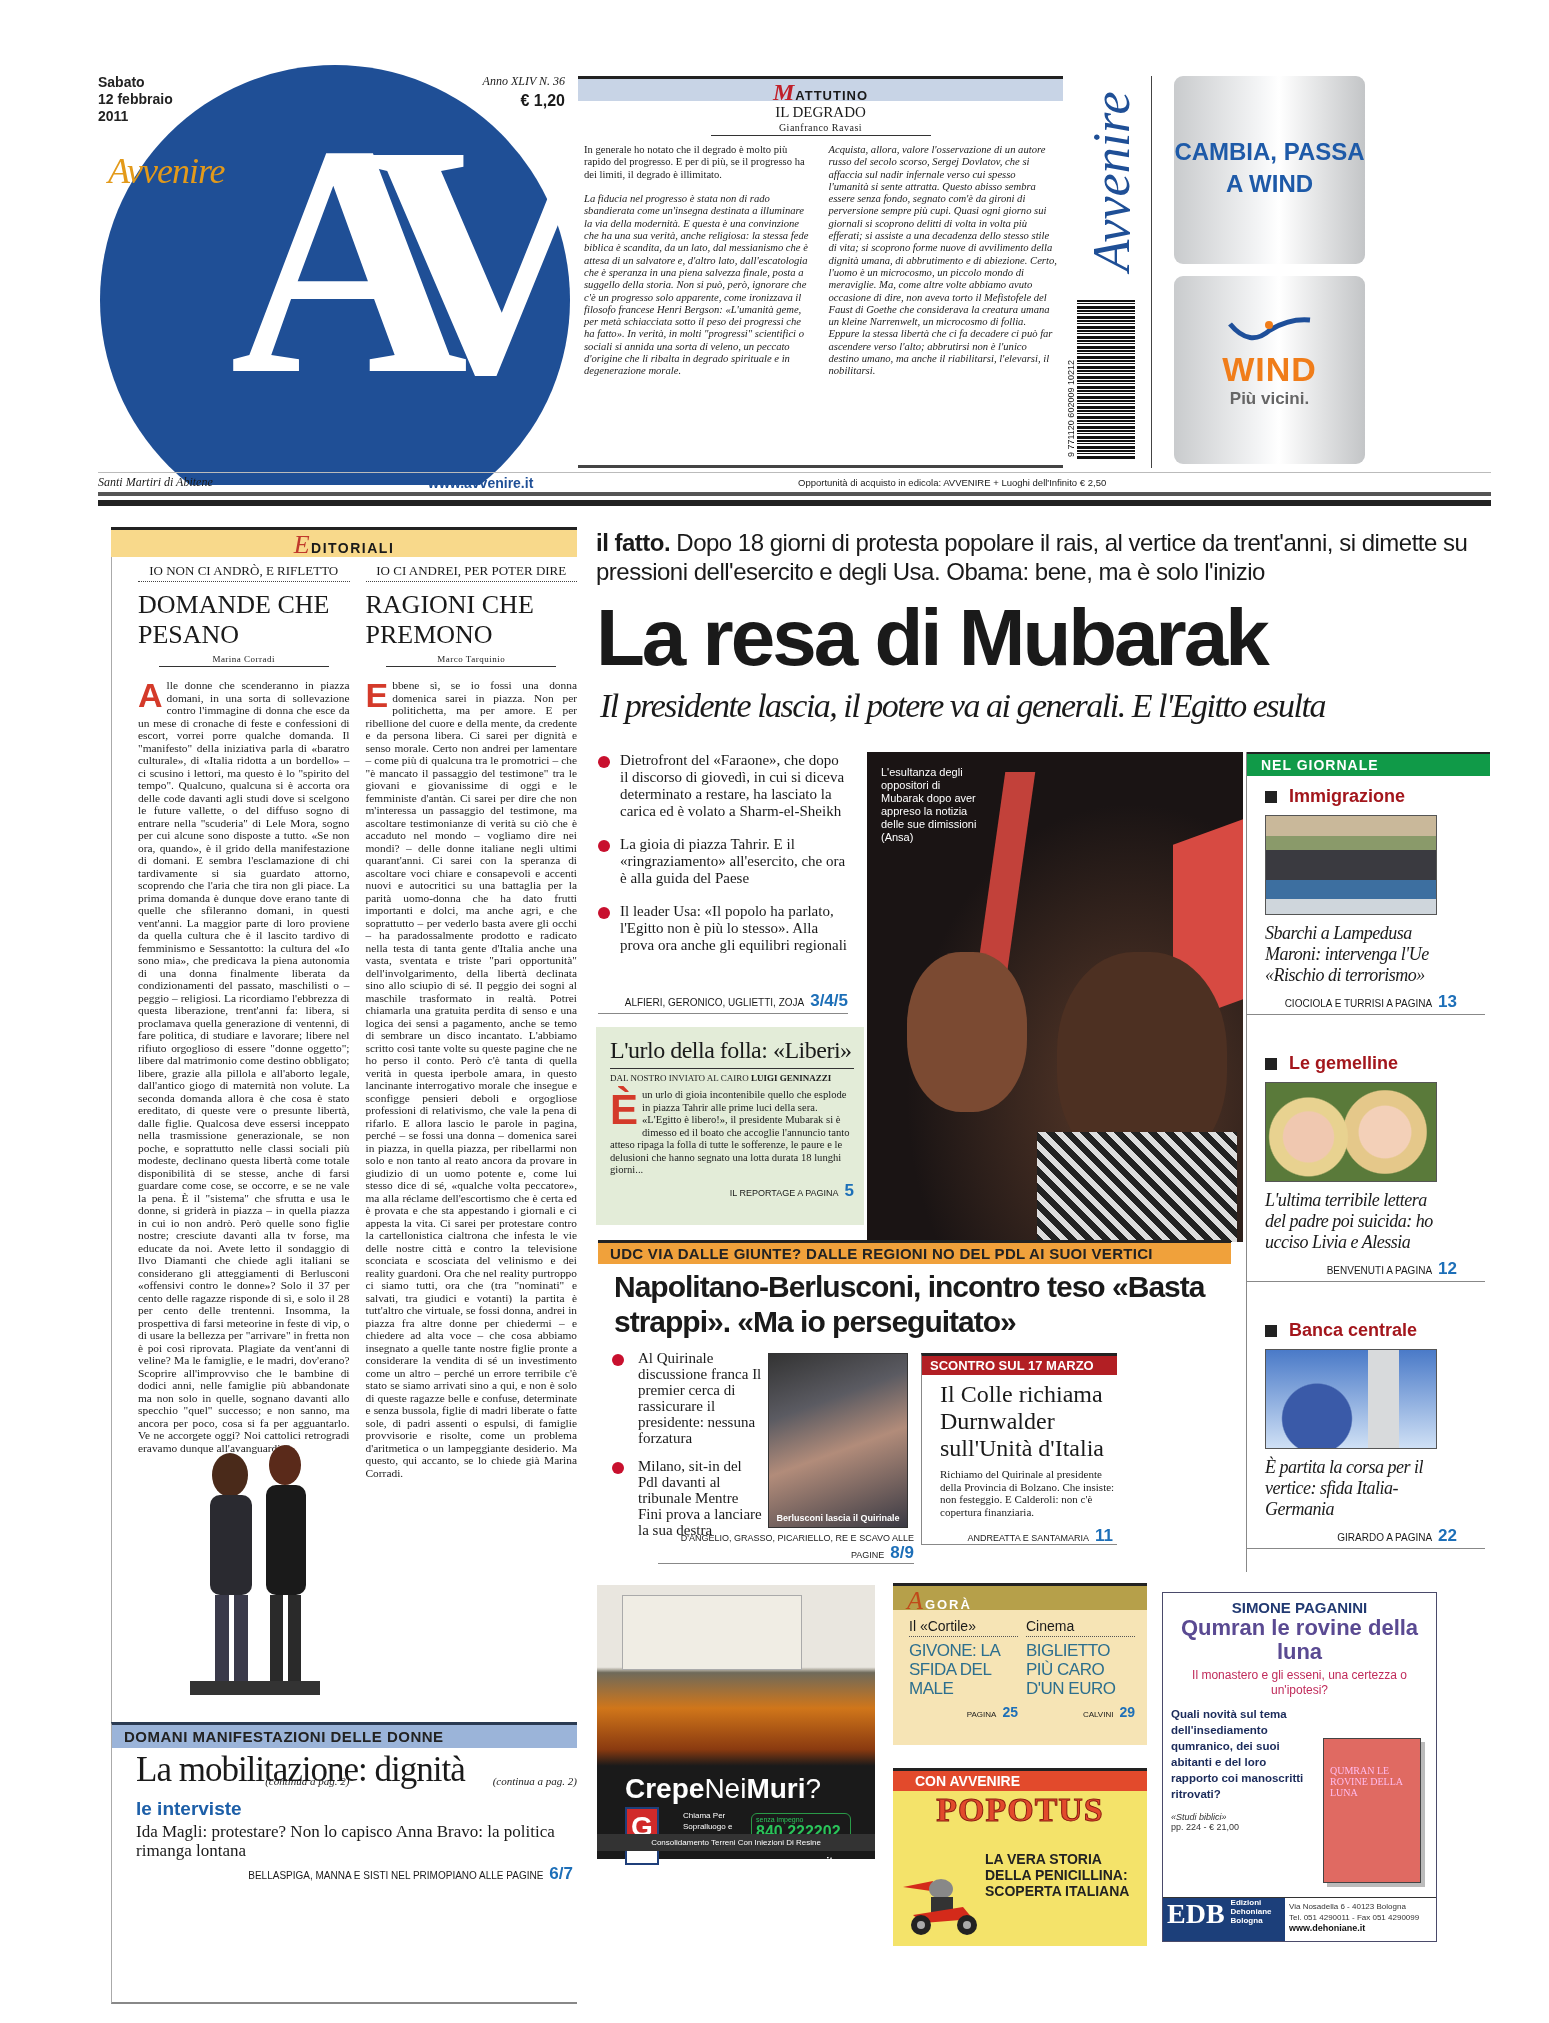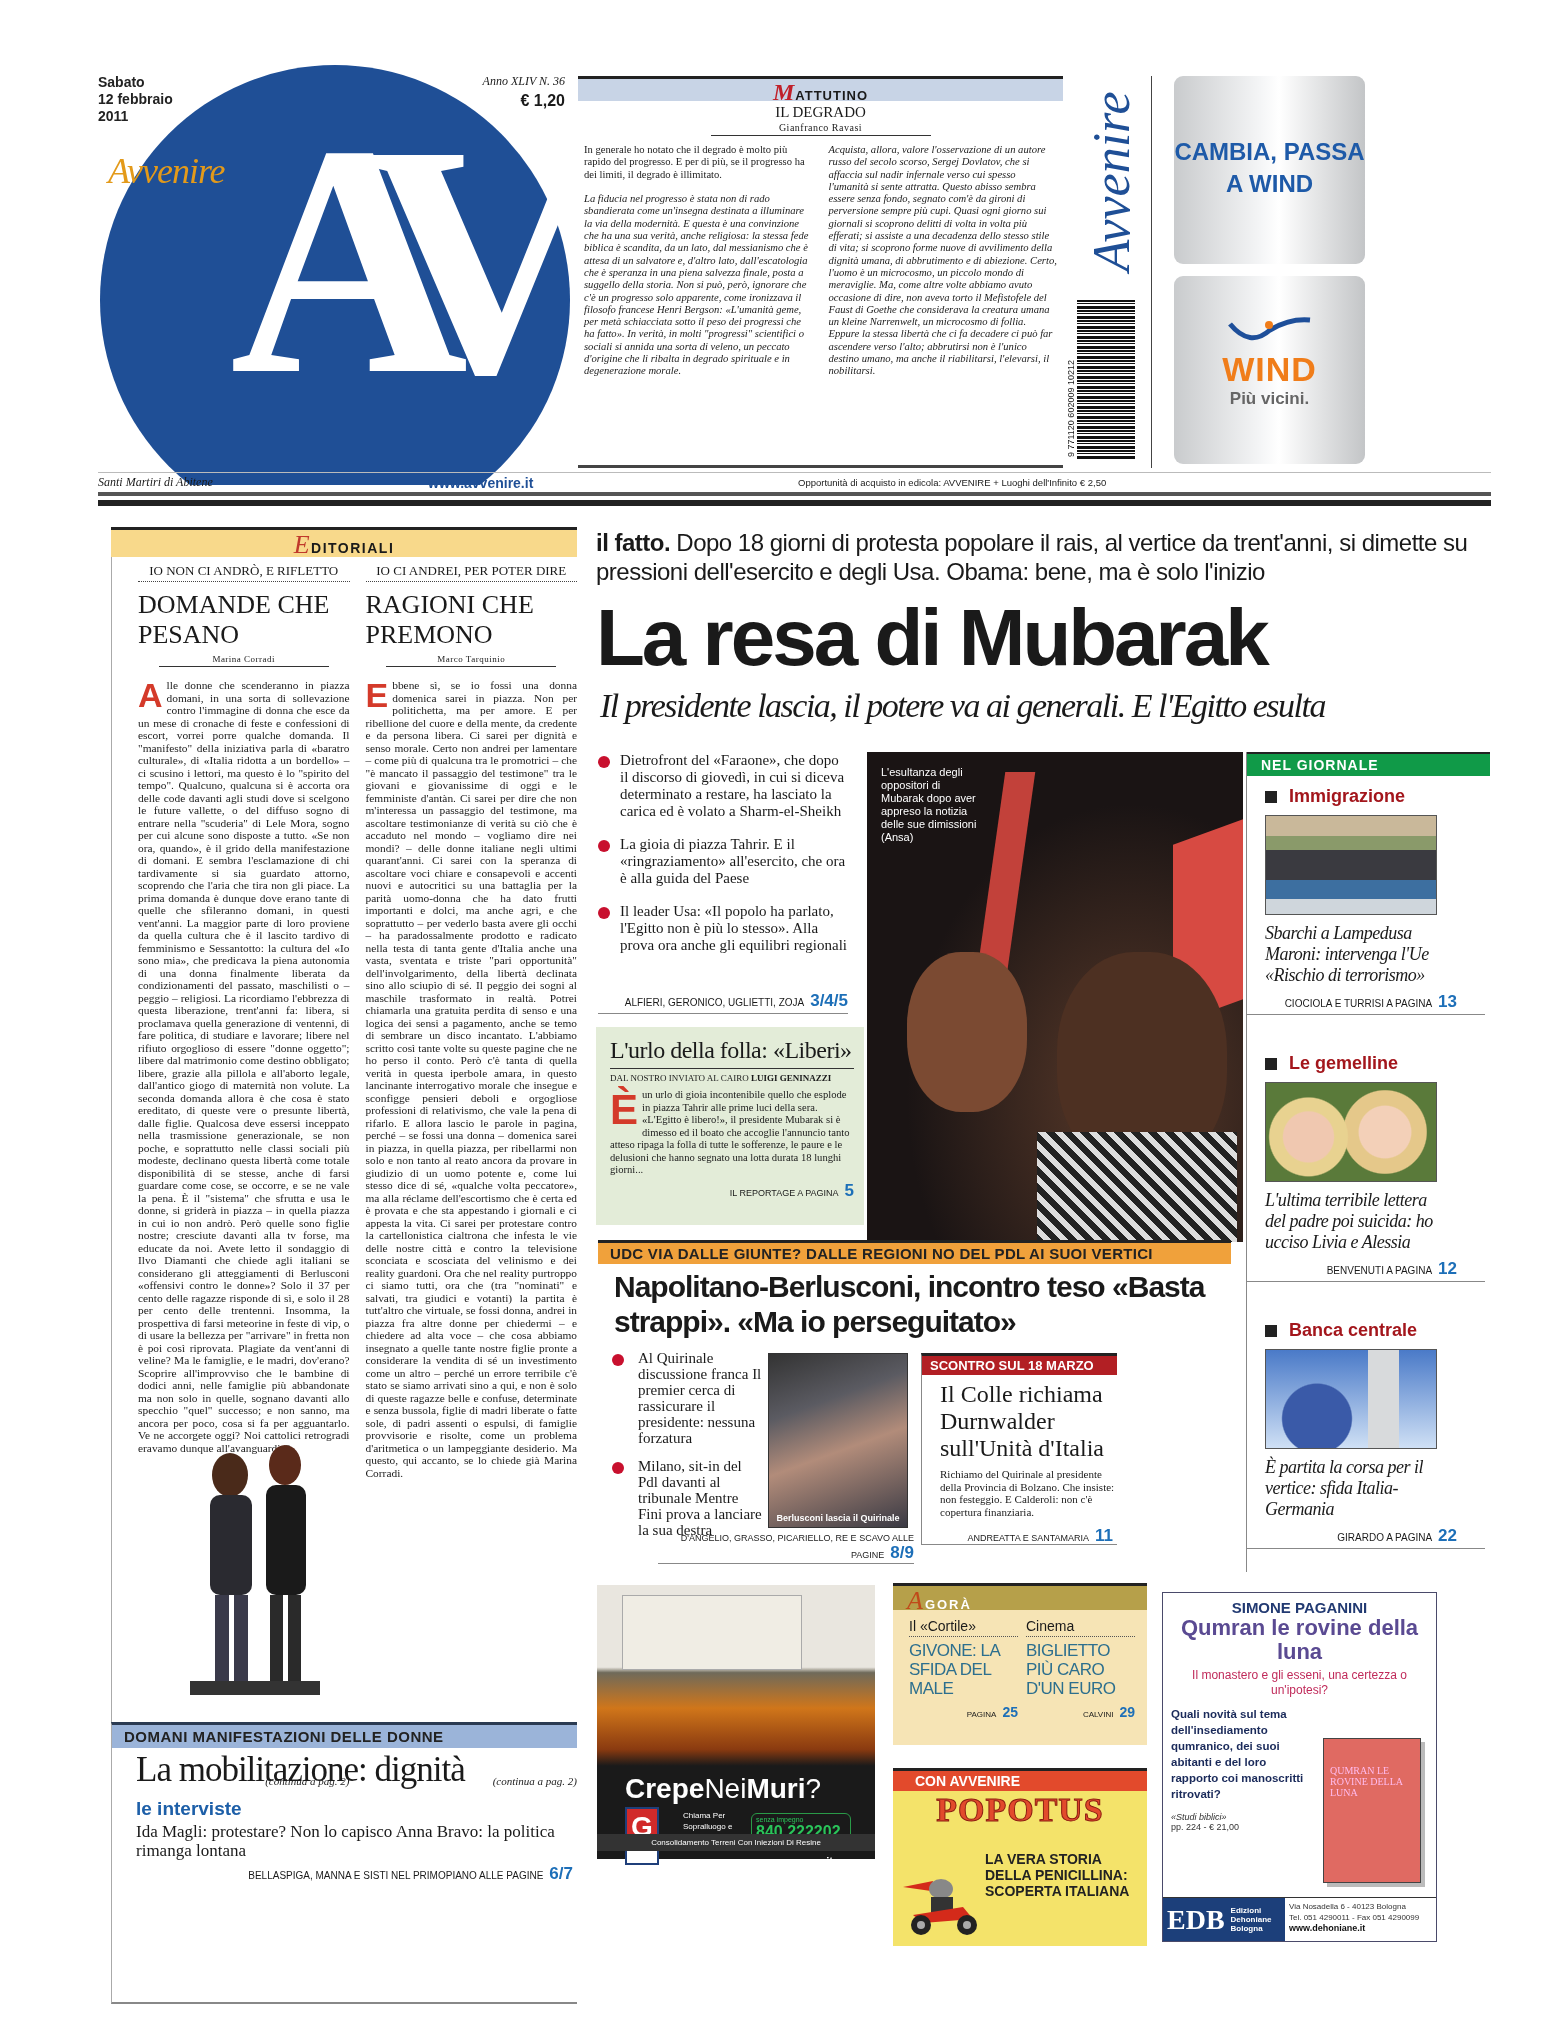--- a/index.html
+++ b/index.html
@@ -139,21 +139,21 @@
 #popotus .bike{position:absolute;left:10px;top:96px;width:80px;height:70px}
 #edb{left:1162px;top:1592px;width:275px;height:350px;border:1px solid #4a4a6a}
 #edb .author{text-align:center;font:bold 15px "Liberation Sans",sans-serif;color:#223a72;margin-top:6px}
 #edb .title{text-align:center;font:bold 22px/24px "Liberation Sans",sans-serif;color:#5a4a92}
 #edb .sub{text-align:center;font:12px/15px "Liberation Sans",sans-serif;color:#c02a5a;margin-top:4px}
 #edb .q{font:bold 11.5px/16px "Liberation Sans Narrow","Liberation Sans",sans-serif;color:#1a2a5a;padding:8px 0 0 8px;width:150px}
 #edb .book{position:absolute;left:160px;top:145px;width:98px;height:145px;background:#e06a62;border:1px solid #444;box-shadow:4px 4px 0 #bbb}
 #edb .book span{display:block;color:#fbe;font:10px "Liberation Serif",serif;padding:26px 6px 0}
 #edb .price{font:9px "Liberation Sans",sans-serif;color:#333;padding:10px 0 0 8px}
 #edb .foot{position:absolute;left:0;bottom:0;width:100%;height:44px;display:flex;border-top:1px solid #333}
-#edb .foot .l{background:#1c3f7a;color:#fff;width:122px;display:flex;align-items:center;gap:6px;padding-left:4px}
+#edb .foot .l{background:#1c3f7a;color:#fff;width:122px;display:flex;gap:6px;padding-left:4px}
 #edb .foot .l b{font:bold 28px "Liberation Serif",serif}
 #edb .foot .l span{font:bold 8px/9px "Liberation Sans",sans-serif}
 #edb .foot .r{font:8px/11px "Liberation Sans",sans-serif;padding:3px 4px;color:#333}
 #edb .foot .r b{font-size:9px;color:#111}
 </style>
 </head>
 <body>
 
 <div id="logo-circle" class="abs">
   <div class="disc"></div>
@@ -313,21 +313,21 @@
         <span class="dot"></span>
         <p>Milano, sit-in del Pdl davanti al tribunale Mentre Fini prova a lanciare la sua destra</p>
       </div>
   </div>
   <div class="pg1"><span>D'ANGELIO, GRASSO, PICARIELLO, RE E SCAVO ALLE PAGINE</span><span class="pnum">8/9</span></div>
 </div>
 <div id="napphoto" class="abs">
     <div class="cap">Berlusconi lascia il Quirinale</div>
   </div>
 <div id="colle" class="abs">
-  <div class="band">SCONTRO SUL 18 MARZO</div>
+  <div class="band">SCONTRO SUL 17 MARZO</div>
   <h3>Il Colle richiama Durnwalder sull'Unità d'Italia</h3>
   <p>Richiamo del Quirinale al presidente della Provincia di Bolzano. Che insiste: non festeggio. E Calderoli: non c'è copertura finanziaria.</p>
   <div class="pg"><span>ANDREATTA E SANTAMARIA</span><span class="pnum">11</span></div>
 </div>
 
 <div id="geosec" class="abs">
   <div class="house"></div>
   <div class="title"><span>Crepe</span><i>Nei</i><span>Muri</span><i>?</i></div>
   <div class="glogo">
       <b>G</b>

